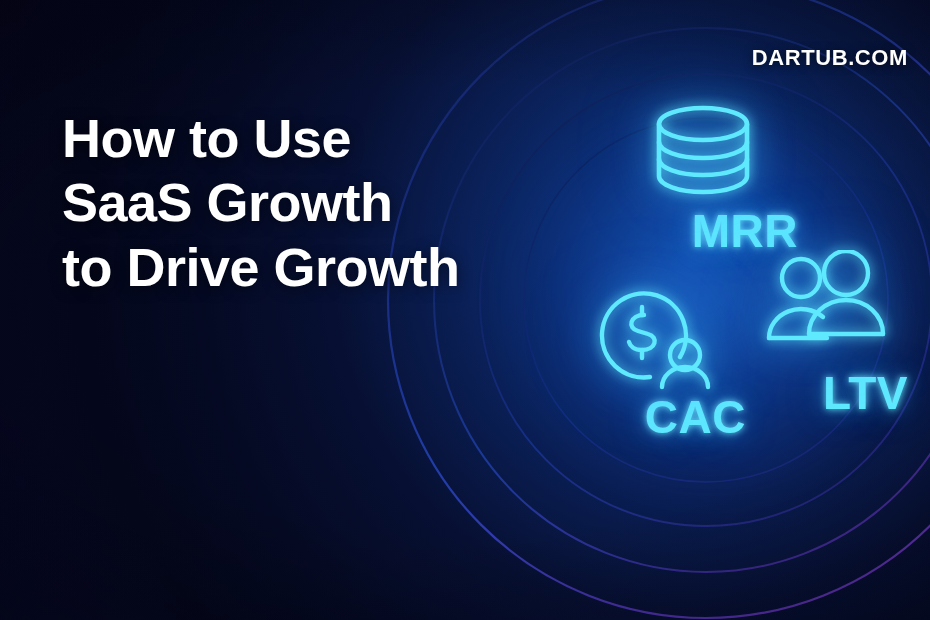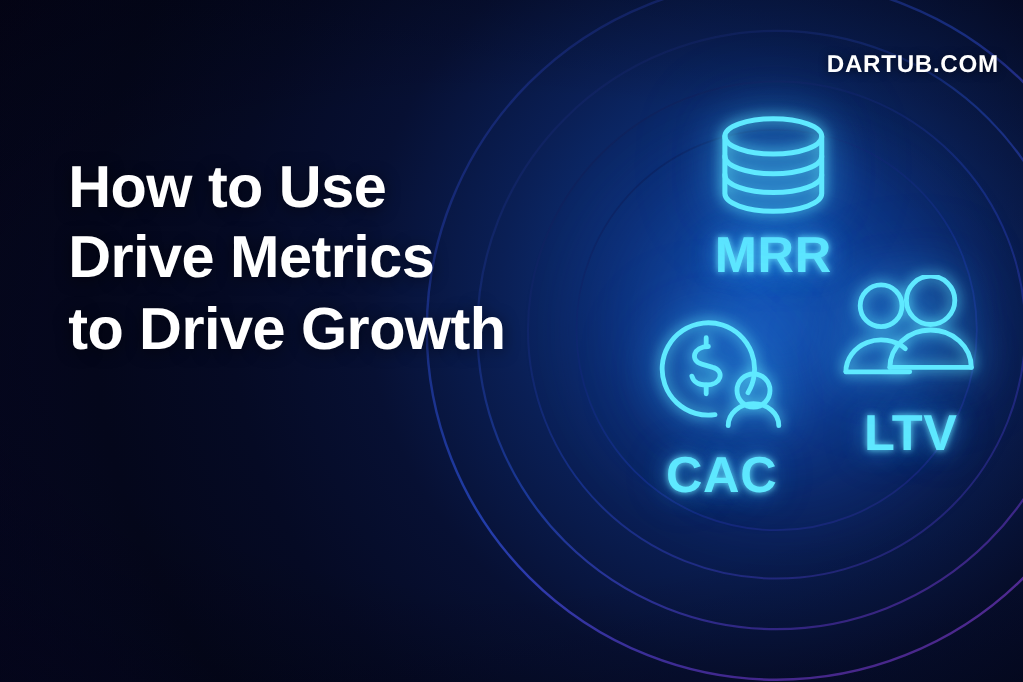--- a/index.html
+++ b/index.html
@@ -50,21 +50,21 @@
     height: 400px;
     border-radius: 50%;
     background: radial-gradient(circle at 50% 50%, rgba(35,120,235,0.42) 0%, rgba(22,80,190,0.26) 34%, rgba(12,45,130,0.14) 58%, rgba(8,25,80,0) 78%);
     filter: blur(14px);
   }
 
   
   .headline {
     position: absolute;
     left: 62px;
-    top: 138px;
+    top: 106px;
     width: 470px;
     color: #ffffff;
     font-size: 54px;
     font-weight: 700;
     line-height: 1.19;
     letter-spacing: -0.5px;
     text-shadow: 0 2px 14px rgba(0,0,0,0.55);
   }
   .headline .line { display: block; white-space: nowrap; }
 
@@ -76,21 +76,21 @@
     color: #ffffff;
     font-size: 22px;
     font-weight: 700;
     letter-spacing: 0.6px;
     text-shadow: 0 1px 8px rgba(0,0,0,0.6);
   }
 
   
   .metric {
     position: absolute;
-    text-align: center;
+    text-align: right;
   }
   .metric .glyph {
     display: block;
     filter:
       drop-shadow(0 0 6px rgba(95,233,255,0.95))
       drop-shadow(0 0 18px rgba(60,190,255,0.6))
       drop-shadow(0 0 34px rgba(30,130,255,0.35));
   }
   .metric .label {
     display: block;
@@ -102,21 +102,21 @@
     text-shadow:
       0 0 7px rgba(110,235,255,0.95),
       0 0 20px rgba(60,190,255,0.7),
       0 0 40px rgba(25,120,245,0.45);
   }
 
   #metric-mrr  { left: 608px; top: 102px; width: 190px; }
   #metric-mrr .label { margin-top: 6px; }
 
   #metric-cac  { left: 566px; top: 282px; width: 180px; }
-  #metric-cac .label { margin-top: 14px; }
+  #metric-cac .label { margin-top: 0; }
 
   #metric-ltv  { left: 748px; top: 250px; width: 160px; }
   #metric-ltv .label { margin-top: 16px; }
 </style>
 </head>
 <body>
 
 <div id="cover">
 
   <div class="bg-base"></div>
@@ -153,21 +153,21 @@
     <circle cx="706" cy="300" r="182" fill="none" stroke="url(#ringGradD)" stroke-width="1.6"></circle>
   </svg>
 
   <div class="core-glow"></div>
   <div class="bg-vignette"></div>
 
   <div class="watermark">DARTUB.COM</div>
 
   <div class="headline">
     <span class="line">How to Use</span>
-    <span class="line">Drive Metrics</span>
+    <span class="line">SaaS Growth</span>
     <span class="line">to Drive Growth</span>
   </div>
 
   <div class="metric" id="metric-mrr">
     <svg class="glyph" width="132" height="100" viewBox="0 0 132 100" style="margin:0 auto;">
       <g fill="none" stroke="#5fe9ff" stroke-width="4.6" stroke-linecap="round" stroke-linejoin="round">
         <ellipse cx="66" cy="22" rx="44" ry="16"></ellipse>
         <path d="M22 22 V 74 A 44 16 0 0 0 110 74 V 22"></path>
         <path d="M22 40 A 44 16 0 0 0 110 40"></path>
         <path d="M22 57 A 44 16 0 0 0 110 57"></path>

